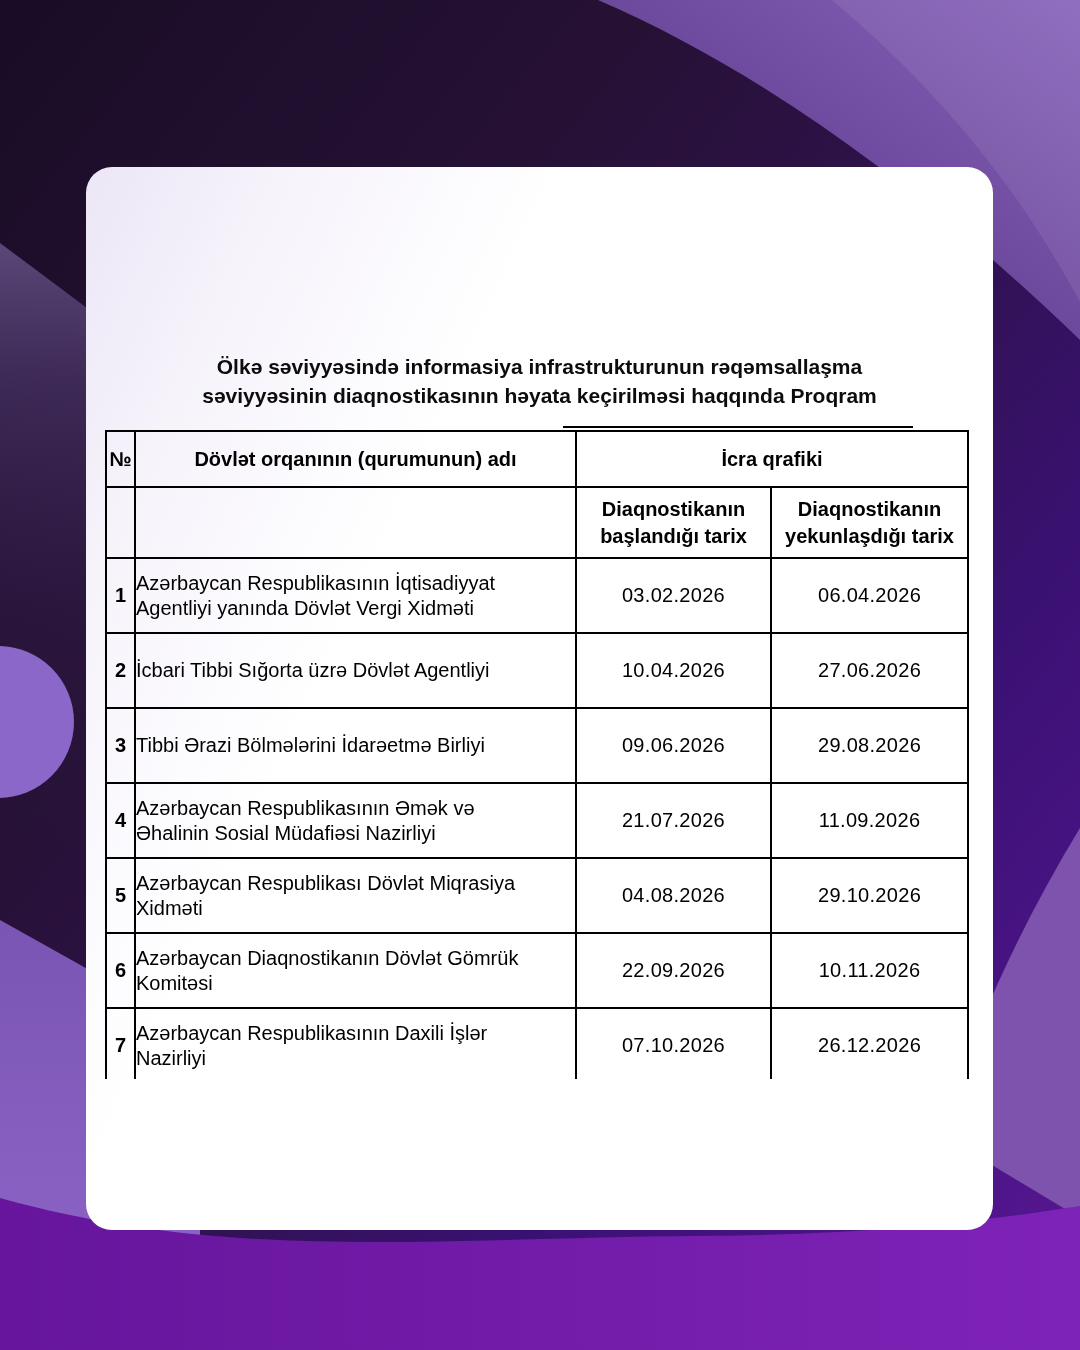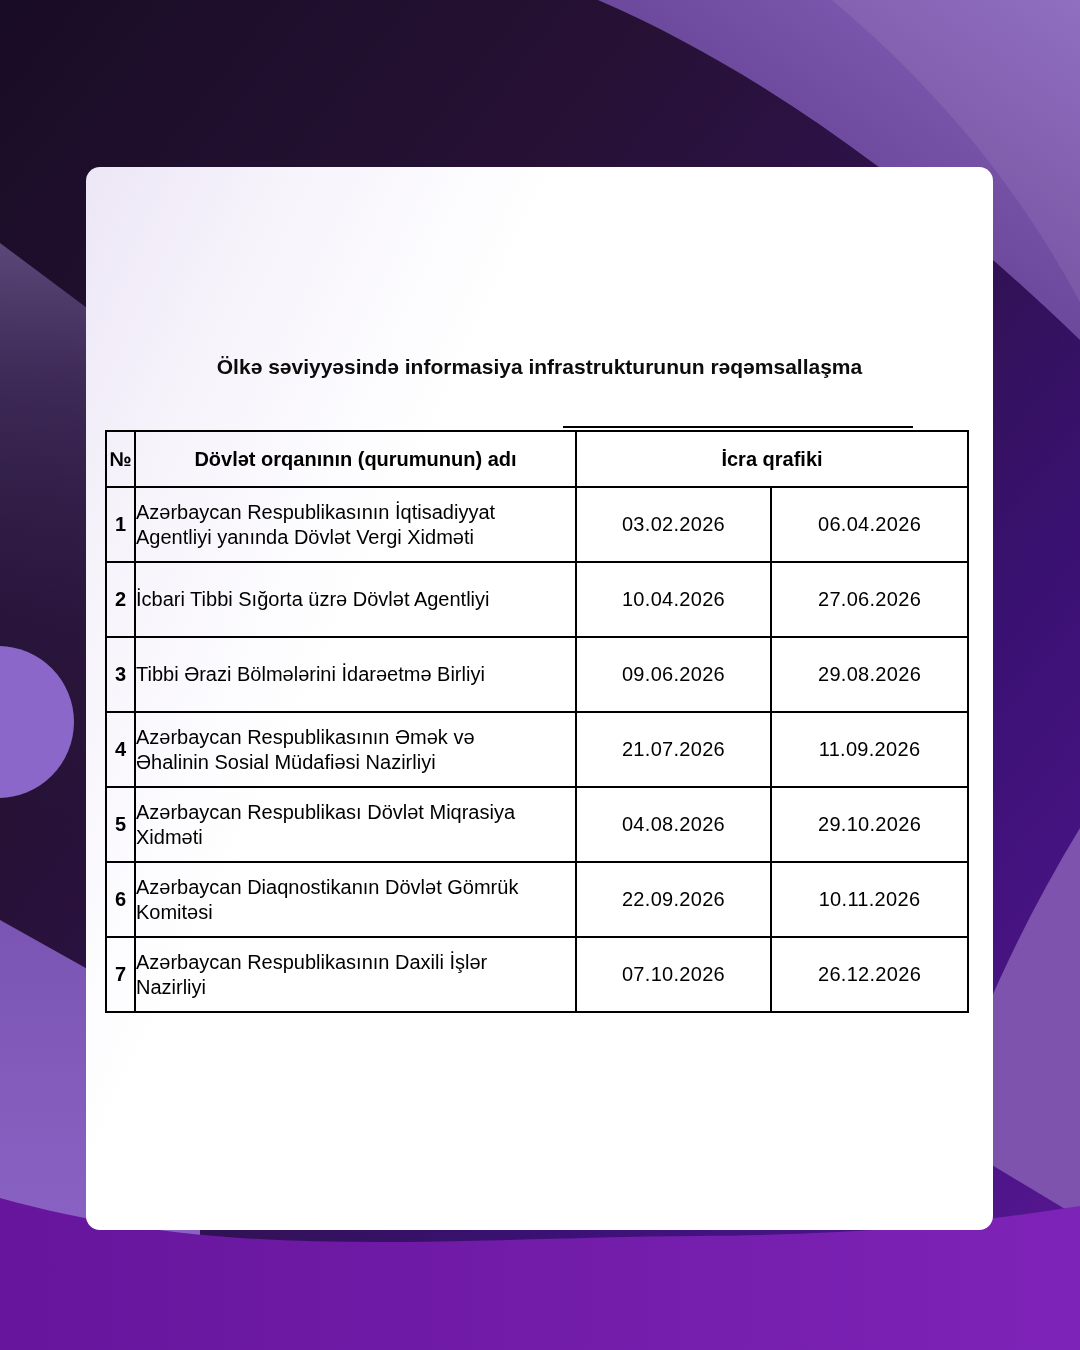--- a/index.html
+++ b/index.html
@@ -6,21 +6,21 @@
   body{
     width:1080px;height:1350px;overflow:hidden;position:relative;
     font-family:"Liberation Sans","DejaVu Sans",sans-serif;
     background:#190c26;
   }
   .stage{position:absolute;inset:0;width:1080px;height:1350px;}
   .bg-svg{position:absolute;left:0;top:0;}
   .card{
     position:absolute;left:86px;top:167px;width:907px;height:1063px;
     background:linear-gradient(115deg,#ece6f6 0%,#f6f3fb 14%,#ffffff 34%);
-    border-radius:14px;
+    border-radius:26px;
   }
   .title{
     position:absolute;left:0;top:185px;width:100%;
     text-align:center;font-weight:bold;font-size:21px;line-height:29px;color:#0c0c0c;
   }
   .table-wrap{
     position:absolute;left:19px;top:263px;width:866px;height:649px;overflow:hidden;
   }
   table.doc{
     border-collapse:collapse;width:864px;table-layout:fixed;
@@ -93,37 +93,44 @@
 
     <path d="M 1080,828 C 1018,930 968,1040 942,1135 L 1080,1218 Z" fill="#7d53ad"></path>
 
     <path d="M 0,1198 C 230,1262 430,1238 700,1236 C 880,1235 990,1220 1080,1206 L 1080,1350 L 0,1350 Z" fill="url(#vividGrad)"></path>
   </svg>
 
   <div class="card">
 
     <div class="title">
       <div>Ölkə səviyyəsində informasiya infrastrukturunun rəqəmsallaşma</div>
+      <div>səviyyəsinin diaqnostikasının həyata keçirilməsi haqqında Proqram</div>
     </div>
 
     <div class="border-artifact"></div>
 
     <div class="table-wrap">
       <table class="doc">
         <colgroup>
           <col class="c-num">
             <col class="c-name">
             <col class="c-d1">
             <col class="c-d2">
         </colgroup>
         <thead>
           <tr class="h1">
             <th>№</th>
             <th>Dövlət orqanının (qurumunun) adı</th>
             <th colspan="2">İcra qrafiki</th>
+          </tr>
+          <tr class="h2">
+            <th></th>
+            <th></th>
+            <th>Diaqnostikanın başlandığı tarix</th>
+            <th>Diaqnostikanın yekunlaşdığı tarix</th>
           </tr>
         </thead>
         <tbody>
           <tr class="datarow">
             <td class="num">1</td>
             <td class="name">Azərbaycan Respublikasının İqtisadiyyat
 Agentliyi yanında Dövlət Vergi Xidməti</td>
             <td class="date">03.02.2026</td>
             <td class="date">06.04.2026</td>
           </tr>

